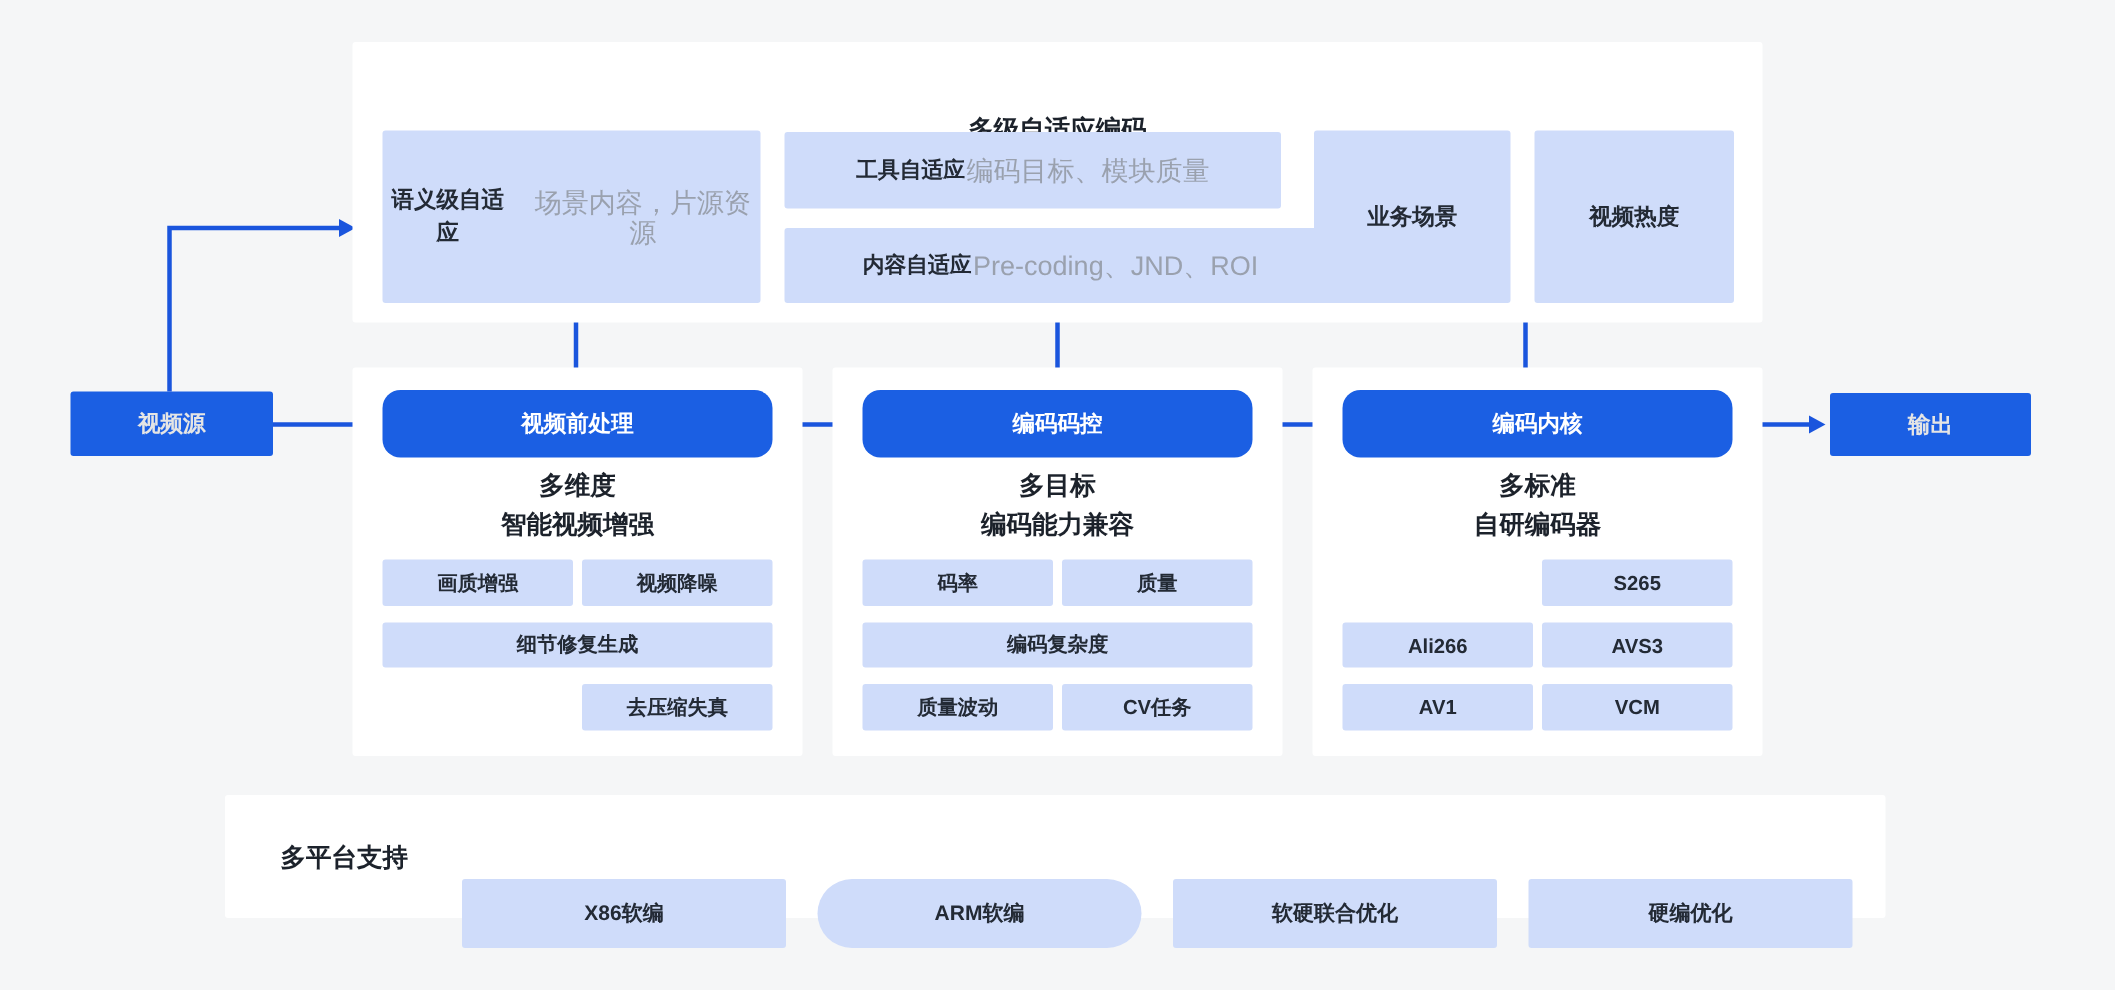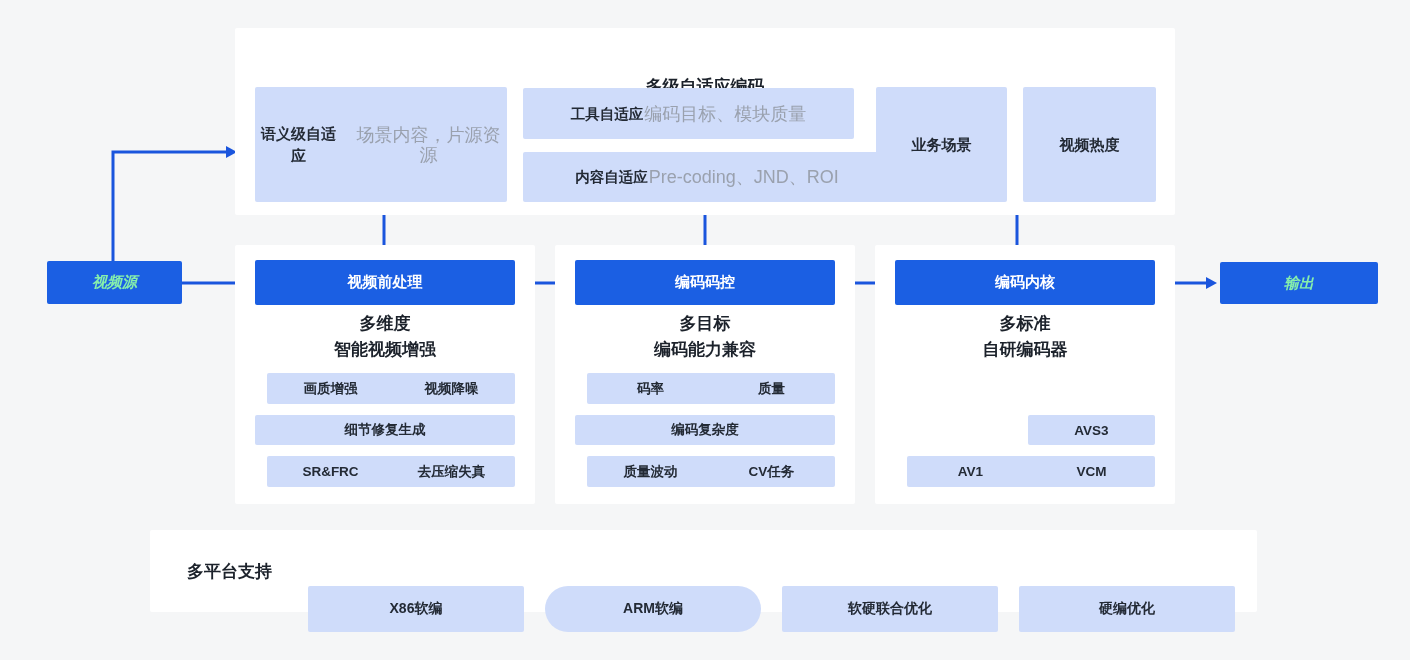--- a/index.html
+++ b/index.html
@@ -25,37 +25,37 @@
     display:flex;align-items:center;justify-content:center;text-align:center;}
   .bt{font-size:15px;font-weight:700;color:var(--box-text);line-height:22px;}
   .bs{font-size:18px;color:var(--muted-text);line-height:20px;}
   .semantic-box{left:20px;top:59px;width:252px;height:115px;gap:8px;}
   .tool-box{left:288px;top:60px;width:331px;height:51px;gap:1px;}
   .content-box{left:288px;top:124px;width:368px;height:50px;gap:1px;}
   .tool-box .bt,.content-box .bt{font-size:14.5px;line-height:20px;}
   .biz-box{left:641px;top:59px;width:131px;height:115px;}
   .heat-box{left:788px;top:59px;width:133px;height:115px;}
 
-  .node{position:absolute;background:var(--accent-blue);border-radius:2px;color:#86efac;
-    font-size:15px;font-weight:700;display:flex;align-items:center;justify-content:center;font-style:italic;}
+  .node{position:absolute;background:var(--accent-blue);border-radius:2px;color:#e5e5e5;
+    font-size:15px;font-weight:700;display:flex;align-items:center;justify-content:center;}
   .source-node{left:47px;top:261px;width:135px;height:43px;}
-  .output-node{left:1220px;top:262px;width:158px;height:42px;}
+  .output-node{left:1220px;top:262px;width:134px;height:42px;}
 
   .col{position:absolute;top:245px;width:300px;height:259px;background:var(--panel-bg);border-radius:2px;}
   .col-1{left:235px;} .col-2{left:555px;} .col-3{left:875px;}
   .col-header{position:absolute;left:20px;top:15px;width:260px;height:45px;background:var(--accent-blue);
-    border-radius:2px;color:#fff;font-size:15px;font-weight:700;
+    border-radius:12px;color:#fff;font-size:15px;font-weight:700;
     display:flex;align-items:center;justify-content:center;}
   .col-sub{position:absolute;left:0;top:66px;width:100%;text-align:center;
     font-size:17px;font-weight:700;color:var(--title-text);line-height:26px;}
   .cell{position:absolute;background:var(--light-blue);border-radius:2px;
     font-size:13.5px;font-weight:600;color:var(--box-text);
     display:flex;align-items:center;justify-content:center;}
   .r1{top:128px;height:31px;} .r2{top:170px;height:30px;} .r3{top:211px;height:31px;}
-  .c-left{left:32px;width:127px;} .c-right{left:153px;width:127px;} .c-full{left:20px;width:260px;}
+  .c-left{left:20px;width:127px;} .c-right{left:153px;width:127px;} .c-full{left:20px;width:260px;}
 
   .bottom-panel{left:150px;top:530px;width:1107px;height:82px;}
   .platform-label{position:absolute;left:37px;top:0;height:100%;display:flex;align-items:center;
     font-size:17px;font-weight:700;color:var(--title-text);}
   .platform-item{position:absolute;top:18px;width:216px;height:46px;background:var(--light-blue);
     border-radius:2px;font-size:14px;font-weight:600;color:var(--box-text);
     display:flex;align-items:center;justify-content:center;margin-top:38px;}
   .p-1{left:158px;} .p-2{left:395px;border-radius:23px;} .p-3{left:632px;} .p-4{left:869px;}
 </style>
 </head>
@@ -125,21 +125,20 @@
 
   <section class="col col-1">
     <div class="col-header">视频前处理</div>
     <div class="col-sub">
       <div>多维度</div>
       <div>智能视频增强</div>
     </div>
     <div class="cell r1 c-left">画质增强</div>
     <div class="cell r1 c-right">视频降噪</div>
     <div class="cell r2 c-full">细节修复生成</div>
-    <div class="cell r3 c-left">SR&amp;FRC</div>
     <div class="cell r3 c-right">去压缩失真</div>
   </section>
 
   <section class="col col-2">
     <div class="col-header">编码码控</div>
     <div class="col-sub">
       <div>多目标</div>
       <div>编码能力兼容</div>
     </div>
     <div class="cell r1 c-left">码率</div>
@@ -148,20 +147,22 @@
     <div class="cell r3 c-left">质量波动</div>
     <div class="cell r3 c-right">CV任务</div>
   </section>
 
   <section class="col col-3">
     <div class="col-header">编码内核</div>
     <div class="col-sub">
       <div>多标准</div>
       <div>自研编码器</div>
     </div>
+    <div class="cell r1 c-right">S265</div>
+    <div class="cell r2 c-left">Ali266</div>
     <div class="cell r2 c-right">AVS3</div>
     <div class="cell r3 c-left">AV1</div>
     <div class="cell r3 c-right">VCM</div>
   </section>
 
   <section class="panel bottom-panel">
     <div class="platform-label">多平台支持</div>
     <div class="platform-item p-1">X86软编</div>
     <div class="platform-item p-2">ARM软编</div>
     <div class="platform-item p-3">软硬联合优化</div>

